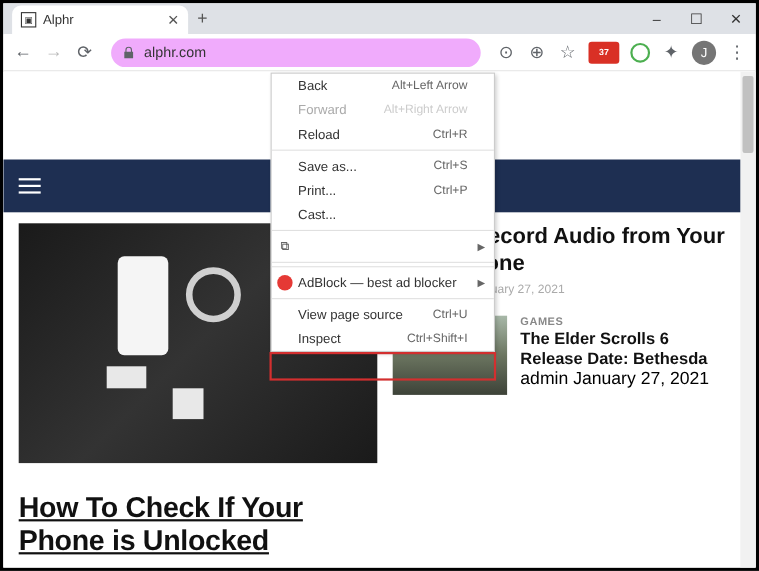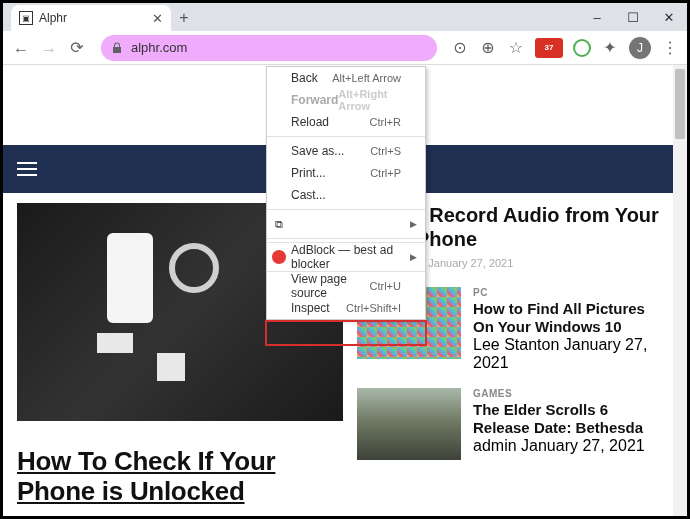--- a/index.html
+++ b/index.html
@@ -53,23 +53,23 @@
 .article .date { color: #aaa; }
 .siderow { display: flex; gap: 12px; margin-bottom: 16px; }
 .thumb { width: 104px; height: 72px; flex-shrink: 0; }
 .thumb.collage { background: linear-gradient(45deg, #f4e04d 0%, #e85d75 25%, #5dade2 50%, #58d68d 75%, #f39c12 100%); background-size: 10px 10px; }
 .thumb.mountains { background: linear-gradient(180deg, #a8b8a8 0%, #6b7560 50%, #3d4238 100%); }
 .sideinfo { flex: 1; }
 .cat { font-size: 10px; color: #888; font-weight: 600; letter-spacing: 0.5px; }
 .sidetitle { font-size: 15px; font-weight: 800; color: #111; line-height: 1.2; margin-top: 2px; }
 
 
-.ctxmenu { position: absolute; top: 66px; left: 266px; width: 160px; background: #fff; border: 1px solid #ccc; box-shadow: 2px 2px 4px rgba(0,0,0,0.2); font-size: 12px; color: #333; z-index: 100; }
+.ctxmenu { position: absolute; top: 66px; left: 246px; width: 204px; background: #fff; border: 1px solid #ccc; box-shadow: 2px 2px 4px rgba(0,0,0,0.2); font-size: 12px; color: #333; z-index: 100; }
 .ctxitem { padding: 4px 24px; display: flex; align-items: center; position: relative; height: 22px; }
-.ctxitem.disabled { color: #aaa; font-weight: bold; }
+.ctxitem.disabled { color: #aaa; }
 .ctxitem .shortcut { margin-left: auto; color: #666; font-size: 11px; }
 .ctxitem.disabled .shortcut { color: #ccc; }
 .ctxsep { height: 1px; background: #e0e0e0; margin: 3px 0; }
 .ctxitem .arrow { position: absolute; right: 8px; color: #666; font-size: 9px; }
 .ctxicon { position: absolute; left: 5px; width: 14px; height: 14px; display: flex; align-items: center; justify-content: center; font-size: 11px; }
 .ctxicon.adblock { background: #e53935; border-radius: 50%; color: #fff; }
 .ctxhighlight { position: absolute; border: 2px solid #d32f2f; pointer-events: none; }
 </style>
 </head>
 <body>
@@ -136,31 +136,20 @@
         </div>
         <div class="rightcol">
           <div class="article first">
             <div class="title">How to Record Audio from Your PC or Phone</div>
             <div class="meta">
               <span class="author">Lee Stanton</span>
               <span class="date">January 27, 2021</span>
             </div>
           </div>
           <div class="siderow">
-            <div class="thumb collage"></div>
-            <div class="sideinfo">
-              <div class="cat">PC</div>
-              <div class="sidetitle">How to Find All Pictures On Your Windows 10</div>
-              <div class="meta">
-                <span class="author">Lee Stanton</span>
-                <span class="date">January 27, 2021</span>
-              </div>
-            </div>
-          </div>
-          <div class="siderow">
             <div class="thumb mountains"></div>
             <div class="sideinfo">
               <div class="cat">GAMES</div>
               <div class="sidetitle">The Elder Scrolls 6 Release Date: Bethesda</div>
               <div class="meta">
                 <span class="author">admin</span>
                 <span class="date">January 27, 2021</span>
               </div>
             </div>
           </div>

